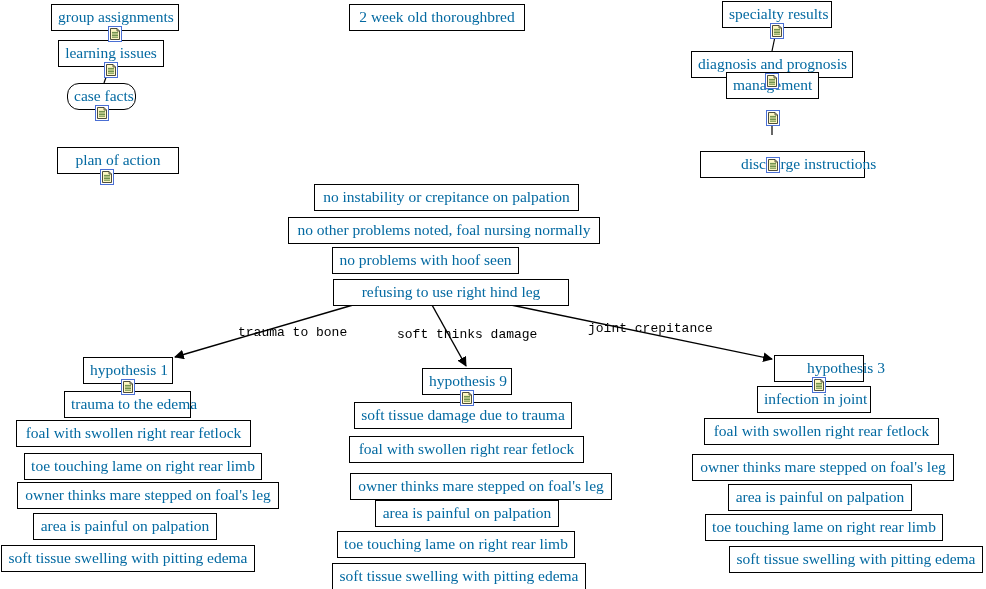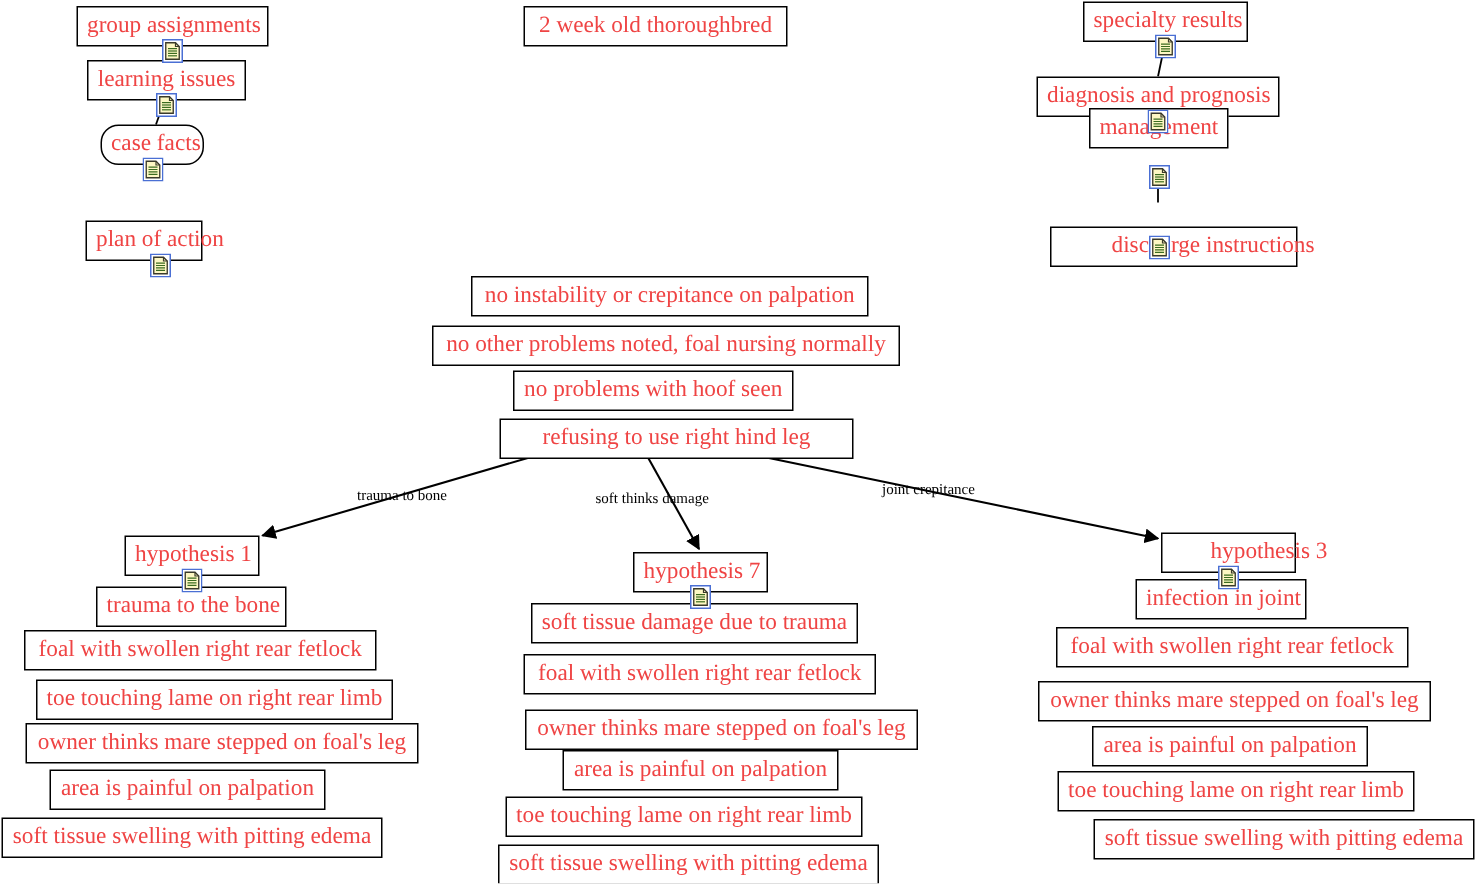--- a/index.html
+++ b/index.html
@@ -14,33 +14,33 @@
     height: 589px;
     background: #ffffff;
     overflow: hidden;
     font-family: "Liberation Serif", "DejaVu Serif", serif;
   }
   .node {
     position: absolute;
     box-sizing: border-box;
     border: 1px solid #000000;
     background: #ffffff;
-    color: #ef4444;
+    color: #0369a1;
     font-family: "Liberation Serif", "DejaVu Serif", serif;
     font-size: 15.5px;
     line-height: 1;
     white-space: nowrap;
     padding: 4px 6px 5px 6px;
     text-align: center;
     z-index: 3;
   }
   .edge-label {
     position: absolute;
-    font-family: Liberation Serif, serif;
-    font-size: 10px;
+    font-family: Liberation Mono, monospace;
+    font-size: 13px;
     line-height: 1;
     color: #000000;
     white-space: nowrap;
     z-index: 3;
   }
   .doc-icon {
     position: absolute;
     width: 14px;
     height: 16px;
     z-index: 6;
@@ -120,21 +120,21 @@
           <path d="M2.5 2.5 H9 L11.5 5 V13.5 H2.5 Z" fill="#fdf7c3" stroke="#3a3a2a" stroke-width="0.9"></path>
           <path d="M9 2.5 V5 H11.5" fill="none" stroke="#3a3a2a" stroke-width="0.8"></path>
           <g stroke="#3a6b1f" stroke-width="0.8">
             <line x1="4" y1="6.4" x2="10" y2="6.4"></line>
             <line x1="4" y1="8.0" x2="10" y2="8.0"></line>
             <line x1="4" y1="9.6" x2="10" y2="9.6"></line>
             <line x1="4" y1="11.2" x2="10" y2="11.2"></line>
           </g>
         </svg>
       </div>
-      <div class="node" style="left: 57px; top: 147px; width: 78px;">plan of action</div>
+      <div class="node" style="left: 57px; top: 147px; width: 122px;">plan of action</div>
       <div class="doc-icon" style="left: 99.5px; top: 169px;">
         <svg viewBox="0 0 14 16" xmlns="http://www.w3.org/2000/svg">
           <rect x="0.5" y="0.5" width="13" height="15" fill="#ffffff" stroke="#4a6fd4" stroke-width="1"></rect>
           <path d="M2.5 2.5 H9 L11.5 5 V13.5 H2.5 Z" fill="#fdf7c3" stroke="#3a3a2a" stroke-width="0.9"></path>
           <path d="M9 2.5 V5 H11.5" fill="none" stroke="#3a3a2a" stroke-width="0.8"></path>
           <g stroke="#3a6b1f" stroke-width="0.8">
             <line x1="4" y1="6.4" x2="10" y2="6.4"></line>
             <line x1="4" y1="8.0" x2="10" y2="8.0"></line>
             <line x1="4" y1="9.6" x2="10" y2="9.6"></line>
             <line x1="4" y1="11.2" x2="10" y2="11.2"></line>
@@ -193,43 +193,43 @@
           <g stroke="#3a6b1f" stroke-width="0.8">
             <line x1="4" y1="6.4" x2="10" y2="6.4"></line>
             <line x1="4" y1="8.0" x2="10" y2="8.0"></line>
             <line x1="4" y1="9.6" x2="10" y2="9.6"></line>
             <line x1="4" y1="11.2" x2="10" y2="11.2"></line>
           </g>
         </svg>
       </div>
       <div class="node" style="left: 314px; top: 184px; width: 265px;">no instability or crepitance on palpation</div>
       <div class="node" style="left: 288px; top: 217px; width: 312px;">no other problems noted, foal nursing normally</div>
-      <div class="node" style="left: 342px; top: 247px; width: 187px;">no problems with hoof seen</div>
+      <div class="node" style="left: 332px; top: 247px; width: 187px;">no problems with hoof seen</div>
       <div class="node" style="left: 333px; top: 279px; width: 236px;">refusing to use right hind leg</div>
       <div class="node" style="left: 83px; top: 357px; width: 90px;">hypothesis 1</div>
       <div class="doc-icon" style="left: 121px; top: 379px;">
         <svg viewBox="0 0 14 16" xmlns="http://www.w3.org/2000/svg">
           <rect x="0.5" y="0.5" width="13" height="15" fill="#ffffff" stroke="#4a6fd4" stroke-width="1"></rect>
           <path d="M2.5 2.5 H9 L11.5 5 V13.5 H2.5 Z" fill="#fdf7c3" stroke="#3a3a2a" stroke-width="0.9"></path>
           <path d="M9 2.5 V5 H11.5" fill="none" stroke="#3a3a2a" stroke-width="0.8"></path>
           <g stroke="#3a6b1f" stroke-width="0.8">
             <line x1="4" y1="6.4" x2="10" y2="6.4"></line>
             <line x1="4" y1="8.0" x2="10" y2="8.0"></line>
             <line x1="4" y1="9.6" x2="10" y2="9.6"></line>
             <line x1="4" y1="11.2" x2="10" y2="11.2"></line>
           </g>
         </svg>
       </div>
-      <div class="node" style="left: 64px; top: 391px; width: 127px;">trauma to the bone</div>
+      <div class="node" style="left: 64px; top: 391px; width: 127px;">trauma to the edema</div>
       <div class="node" style="left: 16px; top: 420px; width: 235px;">foal with swollen right rear fetlock</div>
       <div class="node" style="left: 24px; top: 453px; width: 238px;">toe touching lame on right rear limb</div>
       <div class="node" style="left: 17px; top: 482px; width: 262px;">owner thinks mare stepped on foal's leg</div>
       <div class="node" style="left: 33px; top: 513px; width: 184px;">area is painful on palpation</div>
       <div class="node" style="left: 1px; top: 545px; width: 254px;">soft tissue swelling with pitting edema</div>
-      <div class="node" style="left: 422px; top: 368px; width: 90px;">hypothesis 7</div>
+      <div class="node" style="left: 422px; top: 368px; width: 90px;">hypothesis 9</div>
       <div class="doc-icon" style="left: 460px; top: 390px;">
         <svg viewBox="0 0 14 16" xmlns="http://www.w3.org/2000/svg">
           <rect x="0.5" y="0.5" width="13" height="15" fill="#ffffff" stroke="#4a6fd4" stroke-width="1"></rect>
           <path d="M2.5 2.5 H9 L11.5 5 V13.5 H2.5 Z" fill="#fdf7c3" stroke="#3a3a2a" stroke-width="0.9"></path>
           <path d="M9 2.5 V5 H11.5" fill="none" stroke="#3a3a2a" stroke-width="0.8"></path>
           <g stroke="#3a6b1f" stroke-width="0.8">
             <line x1="4" y1="6.4" x2="10" y2="6.4"></line>
             <line x1="4" y1="8.0" x2="10" y2="8.0"></line>
             <line x1="4" y1="9.6" x2="10" y2="9.6"></line>
             <line x1="4" y1="11.2" x2="10" y2="11.2"></line>

